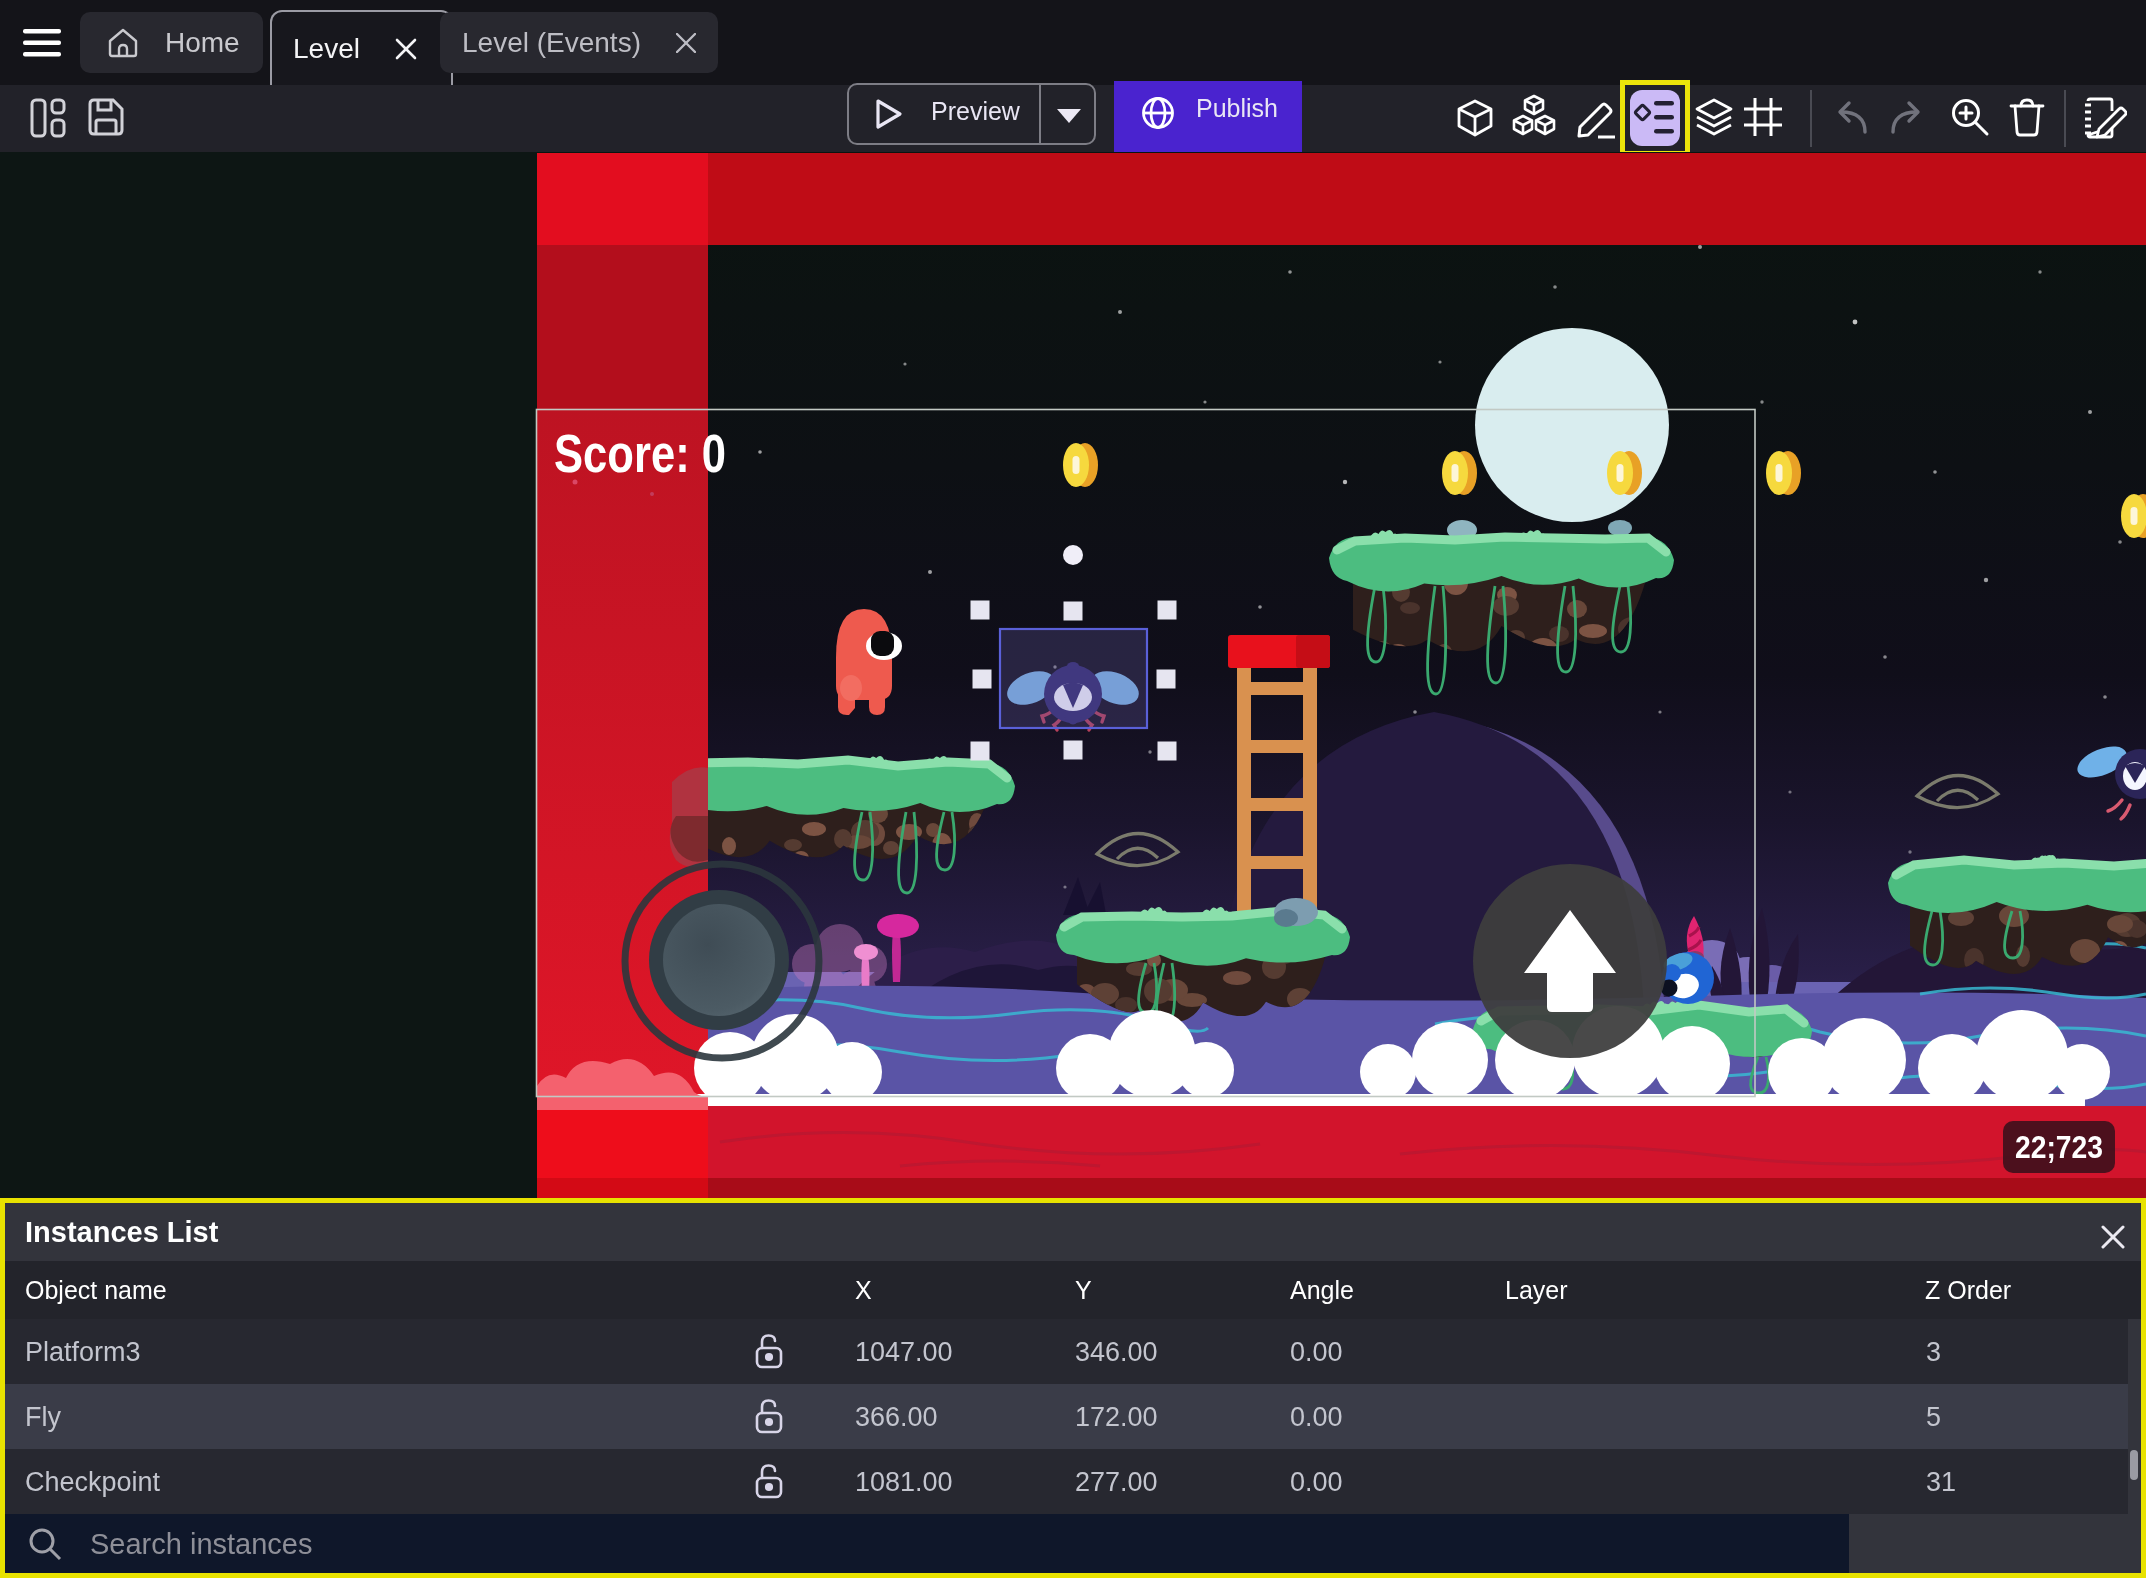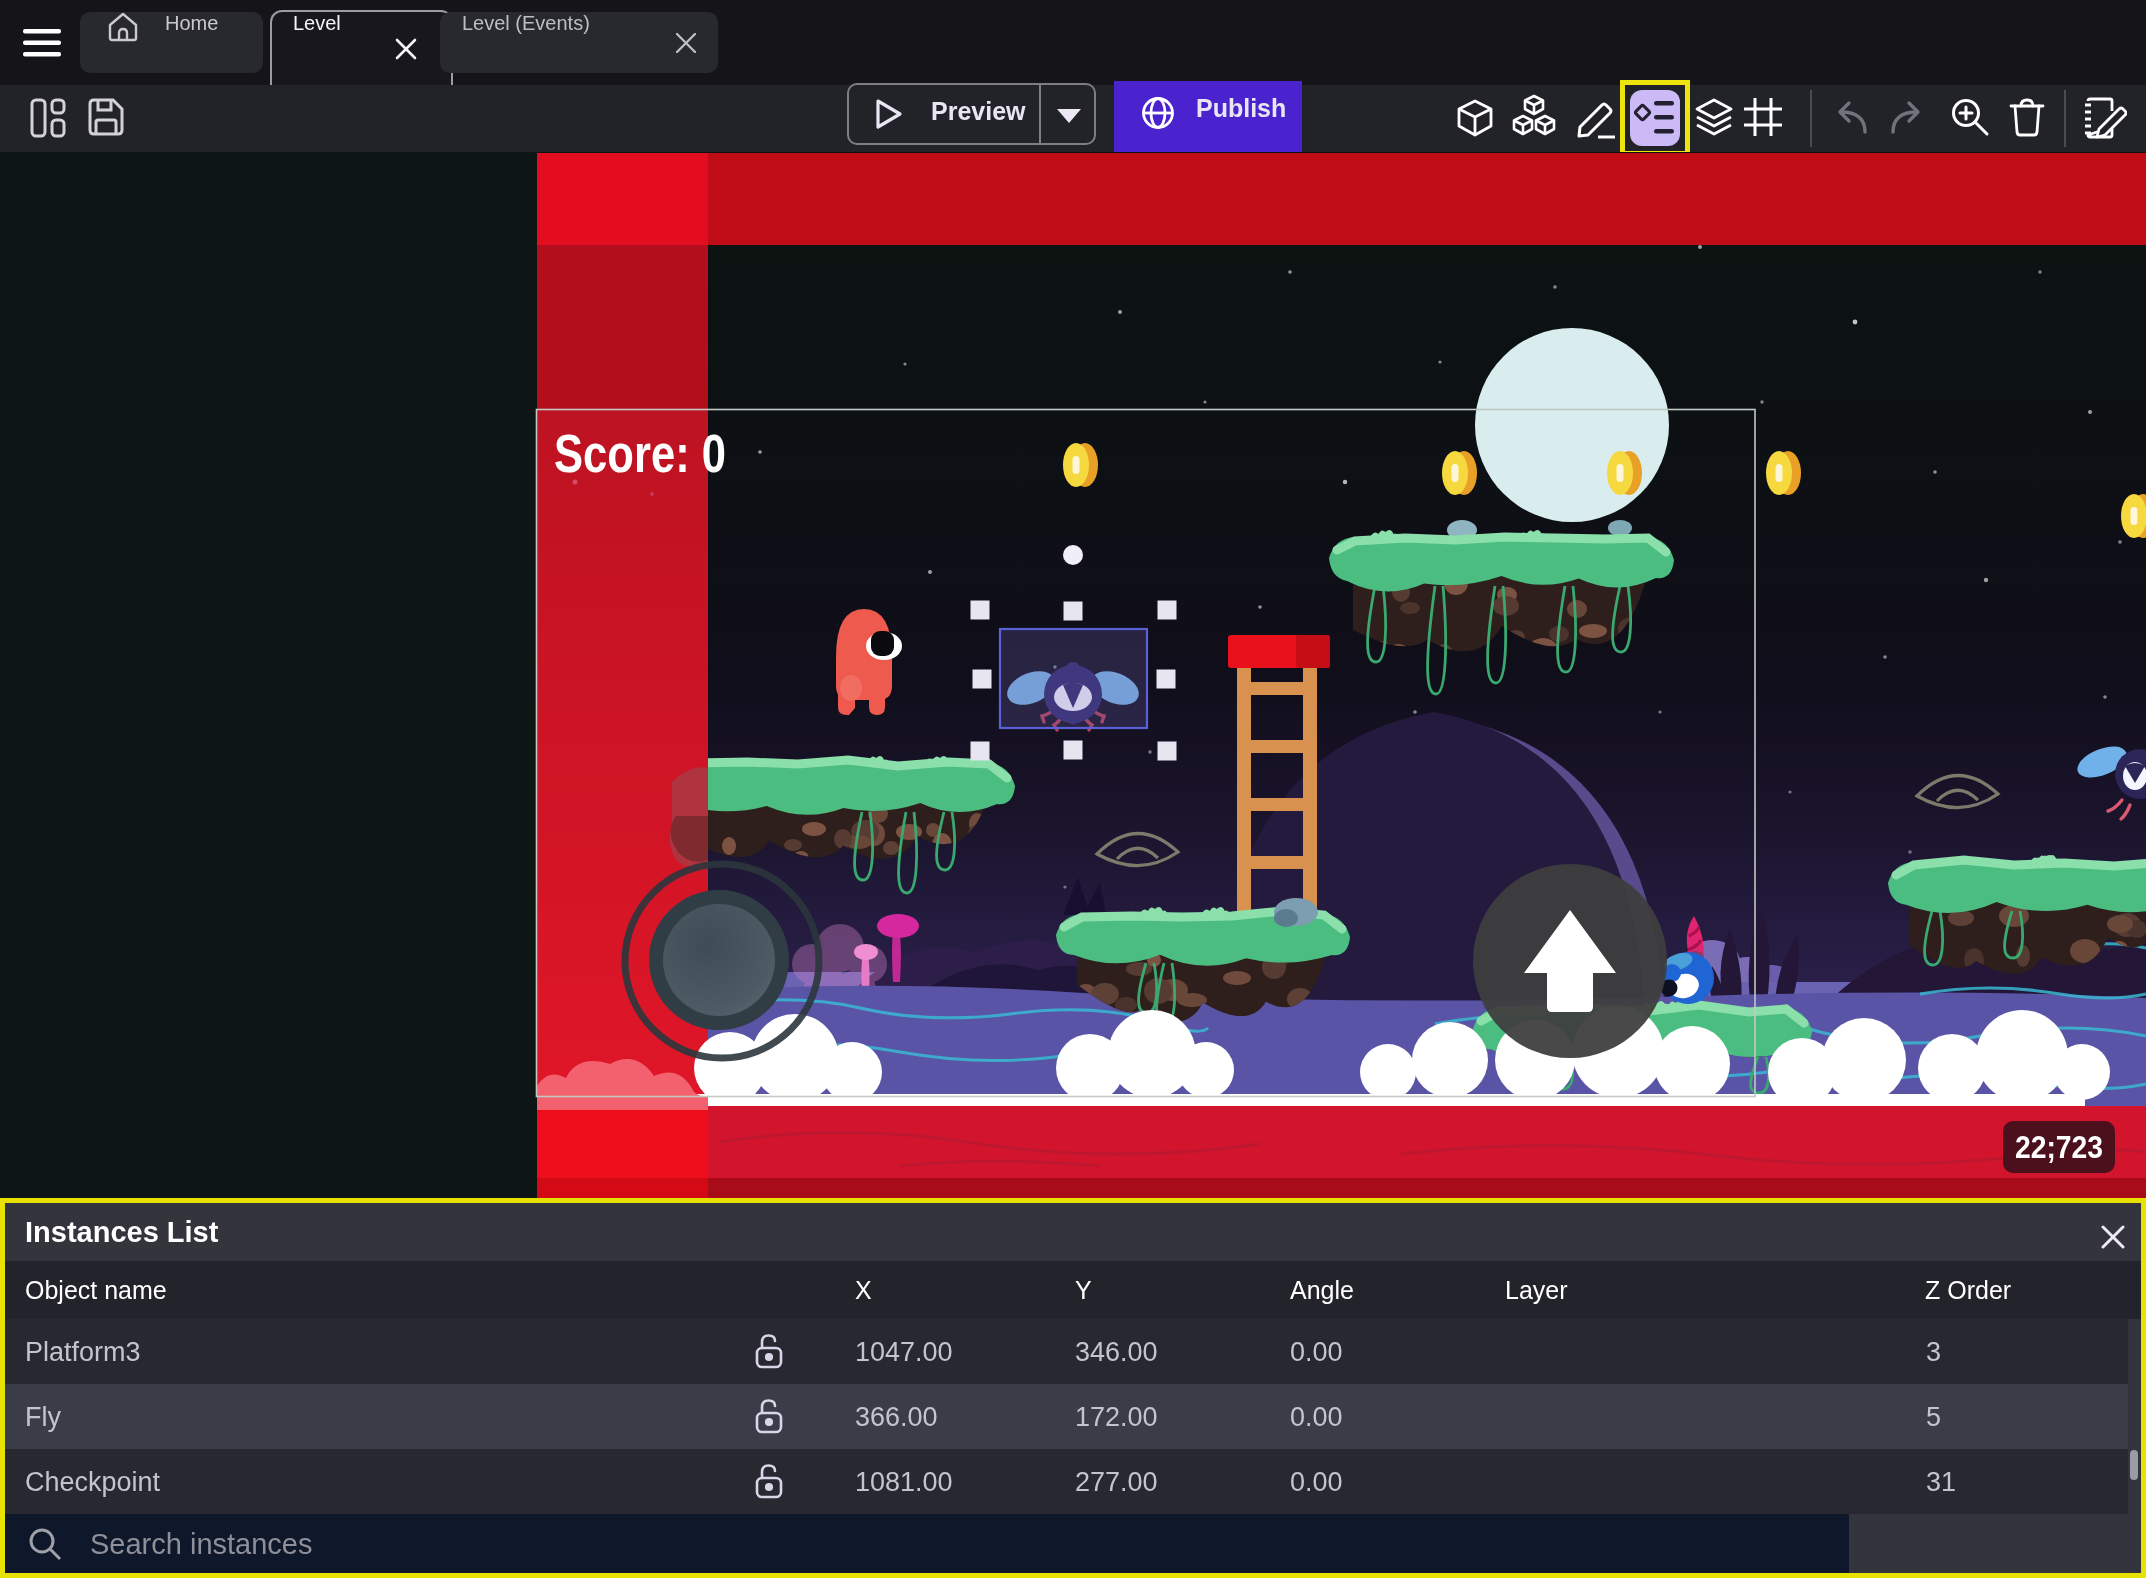--- a/index.html
+++ b/index.html
@@ -2,32 +2,32 @@
 <html><head>
 <meta charset="utf-8">
 <style>
   * { margin:0; padding:0; box-sizing:border-box; }
   html,body { width:2146px; height:1578px; overflow:hidden; background:#0d1614;
     font-family:"Liberation Sans", sans-serif; }
   .abs { position:absolute; }
   
   #tabbar { left:0; top:0; width:2146px; height:85px; background:#141419; }
   .tab { position:absolute; top:12px; height:61px; background:#28282f; border-radius:10px;
-    color:#c9c9ce; font-size:20px; display:flex; }
+    color:#c9c9ce; font-size:28px; display:flex; align-items:center; }
   #tab-home { left:80px; width:183px; }
   #tab-level { left:270px; top:10px; width:183px; height:75px; background:#17171d;
     border:2px solid #9b9ba4; border-bottom:none; border-radius:12px 12px 0 0; color:#f4f4f6; }
   #tab-events { left:440px; width:278px; color:#bdbdc4; }
   
   #toolbar { left:0; top:85px; width:2146px; height:67px; background:#222229; }
   #btn-preview { position:absolute; left:847px; top:-2px; width:249px; height:62px;
     border:2px solid #7d7d85; border-radius:10px; }
   #btn-publish { position:absolute; left:1114px; top:-4px; width:188px; height:80px;
     background:#4a23cf; border-radius:0; }
-  .tbtxt { position:absolute; color:#e9e6f4; font-weight:bold; font-size:25px; }
+  .tbtxt { position:absolute; color:#e9e6f4; font-weight:normal; font-size:25px; }
   
   #panel { left:0; top:1198px; width:2146px; height:380px; border:5px solid #e8e200;
     background:#33343c; }
   .prow { position:absolute; left:0; width:2123px; color:#c3c5ce; font-size:27px; }
   .pcell { position:absolute; top:50%; transform:translateY(-50%); white-space:nowrap; }
 </style>
 </head>
 <body>
 <div class="abs" id="tabbar">
   <svg class="abs" style="left:23px;top:29px" width="38" height="29" viewBox="0 0 38 29">

